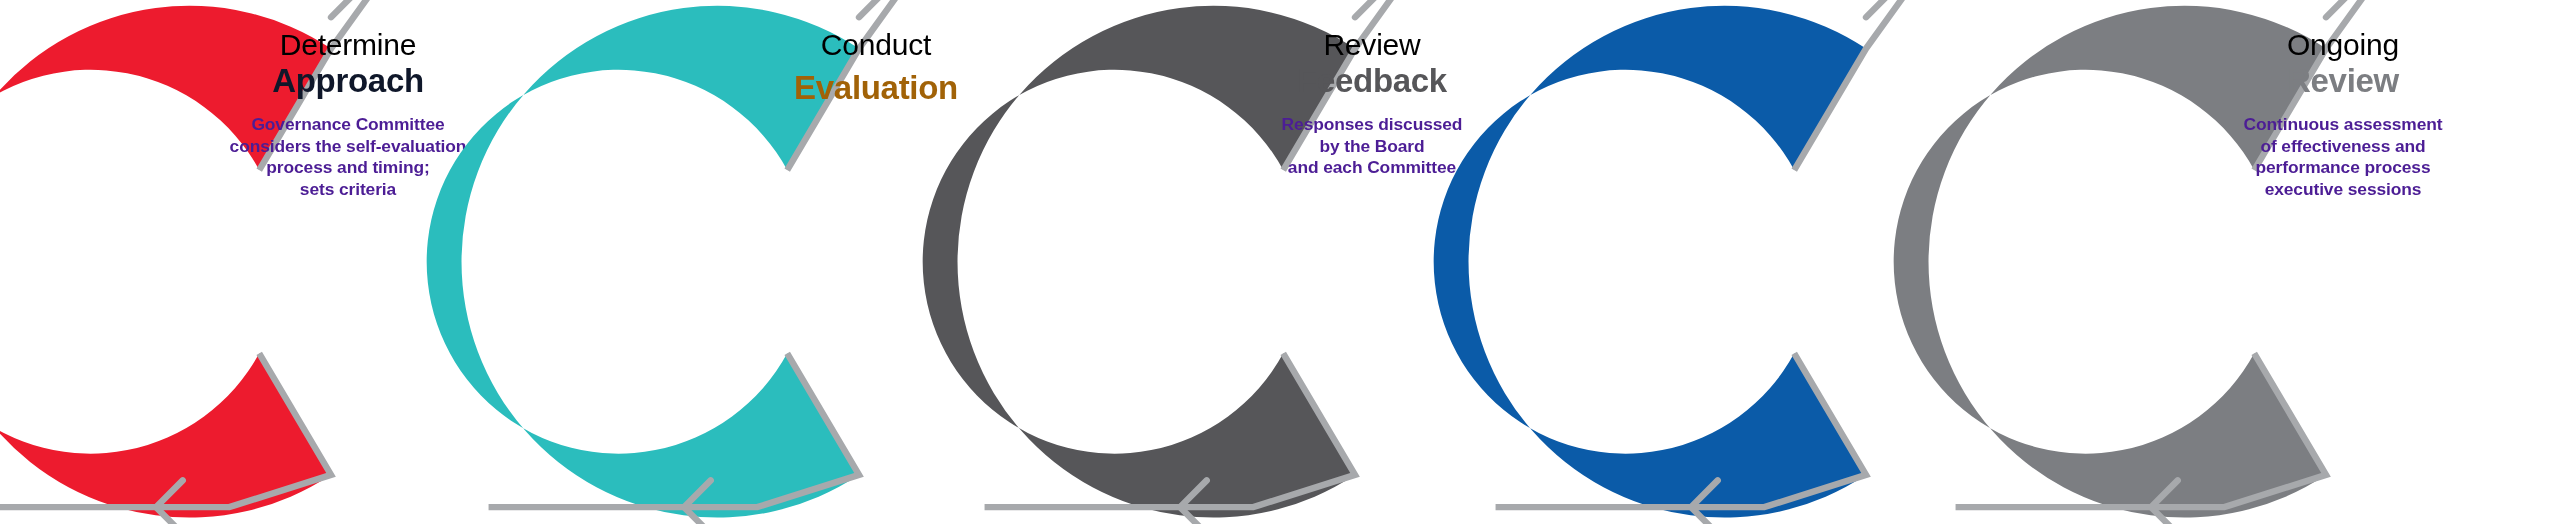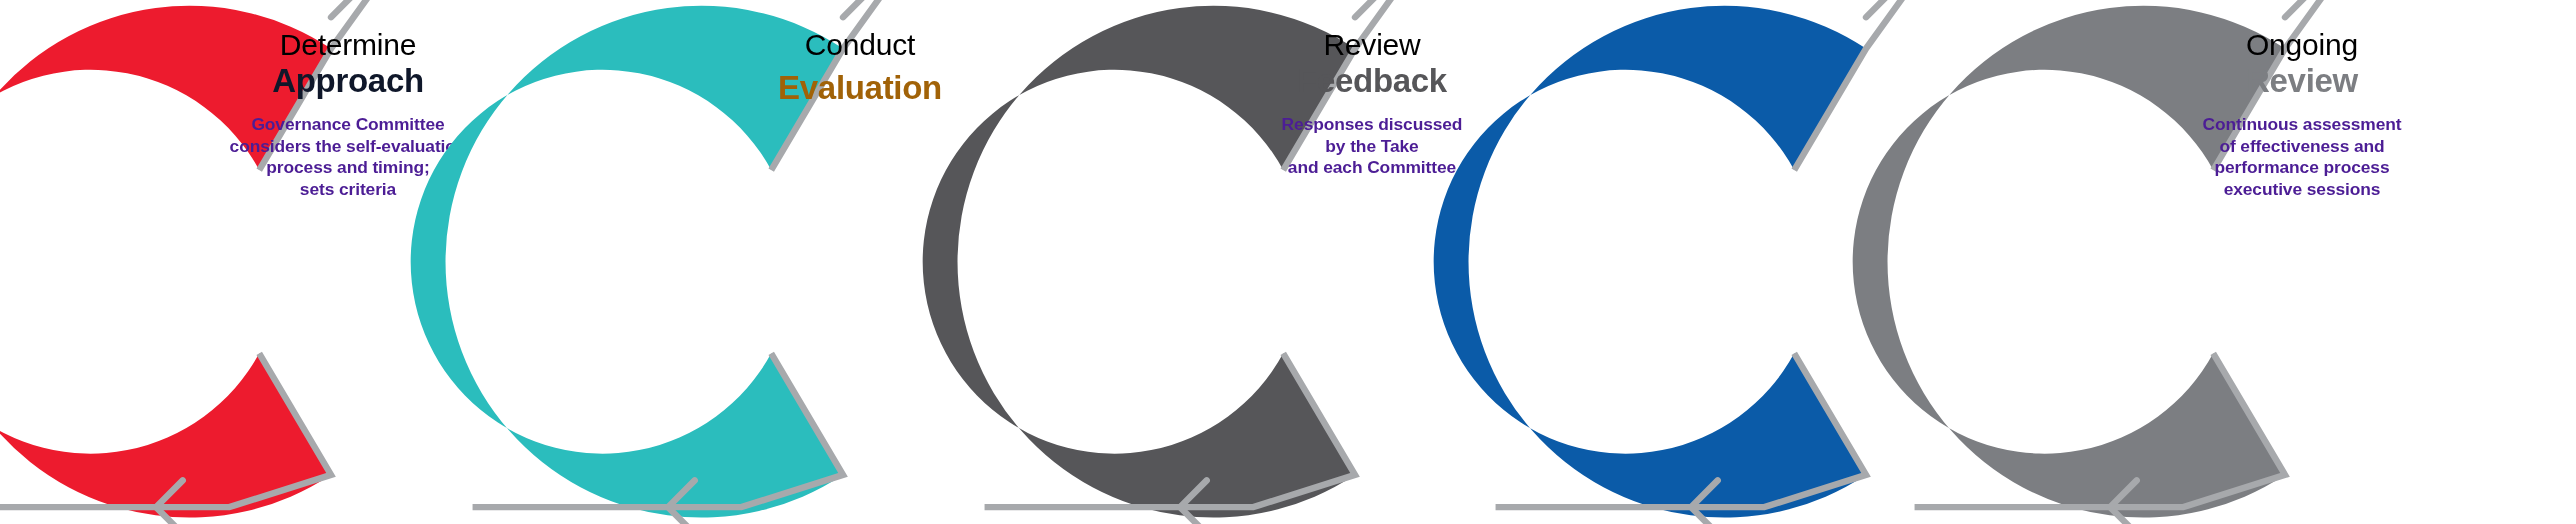--- a/index.html
+++ b/index.html
@@ -99,21 +99,21 @@
         <div class="title-thin">Determine</div>
         <div class="title-bold" style="color: #0f172a;">Approach</div>
         <div class="body-text">
           <span class="ln">Governance Committee</span>
           <span class="ln">considers the self-evaluation</span>
           <span class="ln">process and timing;</span>
           <span class="ln">sets criteria</span>
         </div>
       </div>
     </div>
-    <div class="stage" style="left: 512px;">
+    <div class="stage" style="left: 528px;">
       <svg class="stage-svg" viewBox="0 0 880 901" width="512" height="524">
         <path d="M 569.0448775271286 83.54346807578162 A 440 440 0 1 0 569.0448775271286 816.4565319242183 L 445.5336581453464 607.5823989431638 A 330 330 0 1 1 445.5336581453464 292.41760105683625 Z" fill="#2BBDBD"></path>
         <path d="M 445.5336581453464 292.41760105683625 L 569.0448775271286 83.54346807578162 L 641.0448775271286 -16.456531924218382 L 880 -16.456531924218382" fill="none" stroke="#A7A9AC" stroke-width="11" stroke-linecap="butt" stroke-linejoin="miter"></path>
         <path d="M 569 -62.45653192421838 L 615 -16.456531924218382 L 569 29.543468075781618" fill="none" stroke="#A7A9AC" stroke-width="11" stroke-linecap="round" stroke-linejoin="miter"></path>
         <path d="M 445.5336581453464 607.5823989431638 L 569.0448775271286 816.4565319242183 L 394.0448775271286 872 L -68 872" fill="none" stroke="#A7A9AC" stroke-width="11" stroke-linecap="butt" stroke-linejoin="miter"></path>
         <path d="M 314 826 L 268 872 L 314 918" fill="none" stroke="#A7A9AC" stroke-width="11" stroke-linecap="round" stroke-linejoin="miter"></path>
       </svg>
       <div class="text-block">
         <div class="title-thin">Conduct</div>
         <div class="title-bold" style="color: #a16207; margin-top: 8px;">Evaluation</div>
@@ -125,35 +125,35 @@
         <path d="M 445.5336581453464 292.41760105683625 L 569.0448775271286 83.54346807578162 L 641.0448775271286 -16.456531924218382 L 880 -16.456531924218382" fill="none" stroke="#A7A9AC" stroke-width="11" stroke-linecap="butt" stroke-linejoin="miter"></path>
         <path d="M 569 -62.45653192421838 L 615 -16.456531924218382 L 569 29.543468075781618" fill="none" stroke="#A7A9AC" stroke-width="11" stroke-linecap="round" stroke-linejoin="miter"></path>
         <path d="M 445.5336581453464 607.5823989431638 L 569.0448775271286 816.4565319242183 L 394.0448775271286 872 L -68 872" fill="none" stroke="#A7A9AC" stroke-width="11" stroke-linecap="butt" stroke-linejoin="miter"></path>
         <path d="M 314 826 L 268 872 L 314 918" fill="none" stroke="#A7A9AC" stroke-width="11" stroke-linecap="round" stroke-linejoin="miter"></path>
       </svg>
       <div class="text-block">
         <div class="title-thin">Review</div>
         <div class="title-bold" style="color: rgb(86, 86, 89);">Feedback</div>
         <div class="body-text">
           <span class="ln">Responses discussed</span>
-          <span class="ln">by the Take</span>
+          <span class="ln">by the Board</span>
           <span class="ln">and each Committee</span>
         </div>
       </div>
     </div>
     <div class="stage" style="left: 1535px;">
       <svg class="stage-svg" viewBox="0 0 880 901" width="512" height="524">
         <path d="M 569.0448775271286 83.54346807578162 A 440 440 0 1 0 569.0448775271286 816.4565319242183 L 445.5336581453464 607.5823989431638 A 330 330 0 1 1 445.5336581453464 292.41760105683625 Z" fill="#0B5BA8"></path>
         <path d="M 445.5336581453464 292.41760105683625 L 569.0448775271286 83.54346807578162 L 641.0448775271286 -16.456531924218382 L 880 -16.456531924218382" fill="none" stroke="#A7A9AC" stroke-width="11" stroke-linecap="butt" stroke-linejoin="miter"></path>
         <path d="M 569 -62.45653192421838 L 615 -16.456531924218382 L 569 29.543468075781618" fill="none" stroke="#A7A9AC" stroke-width="11" stroke-linecap="round" stroke-linejoin="miter"></path>
         <path d="M 445.5336581453464 607.5823989431638 L 569.0448775271286 816.4565319242183 L 394.0448775271286 872 L -68 872" fill="none" stroke="#A7A9AC" stroke-width="11" stroke-linecap="butt" stroke-linejoin="miter"></path>
         <path d="M 314 826 L 268 872 L 314 918" fill="none" stroke="#A7A9AC" stroke-width="11" stroke-linecap="round" stroke-linejoin="miter"></path>
       </svg>
     </div>
-    <div class="stage" style="left: 1954px;">
+    <div class="stage" style="left: 1995px;">
       <svg class="stage-svg" viewBox="0 0 880 901" width="512" height="524">
         <path d="M 569.0448775271286 83.54346807578162 A 440 440 0 1 0 569.0448775271286 816.4565319242183 L 445.5336581453464 607.5823989431638 A 330 330 0 1 1 445.5336581453464 292.41760105683625 Z" fill="#7C7E82"></path>
         <path d="M 445.5336581453464 292.41760105683625 L 569.0448775271286 83.54346807578162 L 641.0448775271286 -16.456531924218382 L 880 -16.456531924218382" fill="none" stroke="#A7A9AC" stroke-width="11" stroke-linecap="butt" stroke-linejoin="miter"></path>
         <path d="M 569 -62.45653192421838 L 615 -16.456531924218382 L 569 29.543468075781618" fill="none" stroke="#A7A9AC" stroke-width="11" stroke-linecap="round" stroke-linejoin="miter"></path>
         <path d="M 445.5336581453464 607.5823989431638 L 569.0448775271286 816.4565319242183 L 394.0448775271286 872 L -68 872" fill="none" stroke="#A7A9AC" stroke-width="11" stroke-linecap="butt" stroke-linejoin="miter"></path>
         <path d="M 314 826 L 268 872 L 314 918" fill="none" stroke="#A7A9AC" stroke-width="11" stroke-linecap="round" stroke-linejoin="miter"></path>
       </svg>
       <div class="text-block">
         <div class="title-thin">Ongoing</div>
         <div class="title-bold" style="color: rgb(124, 126, 130);">Review</div>

